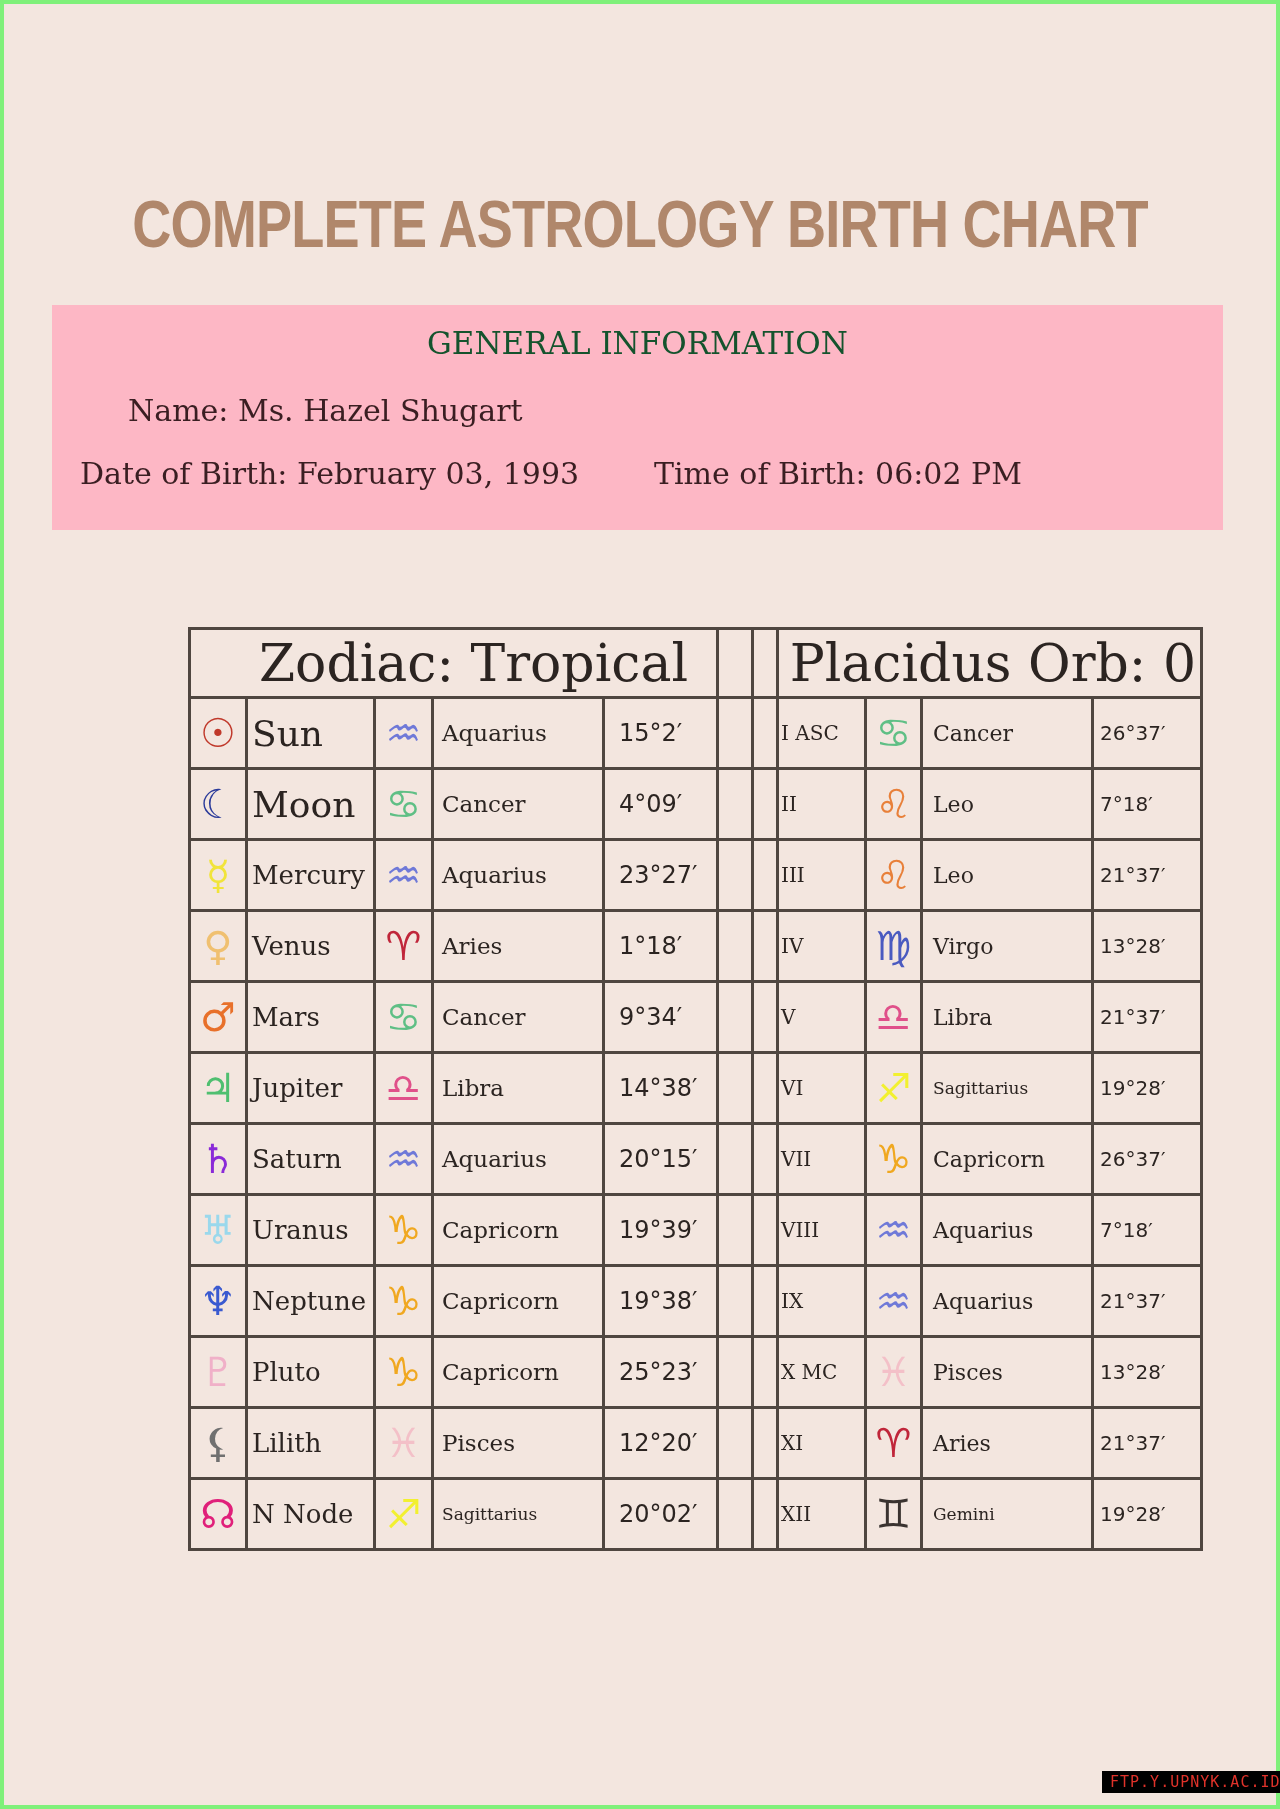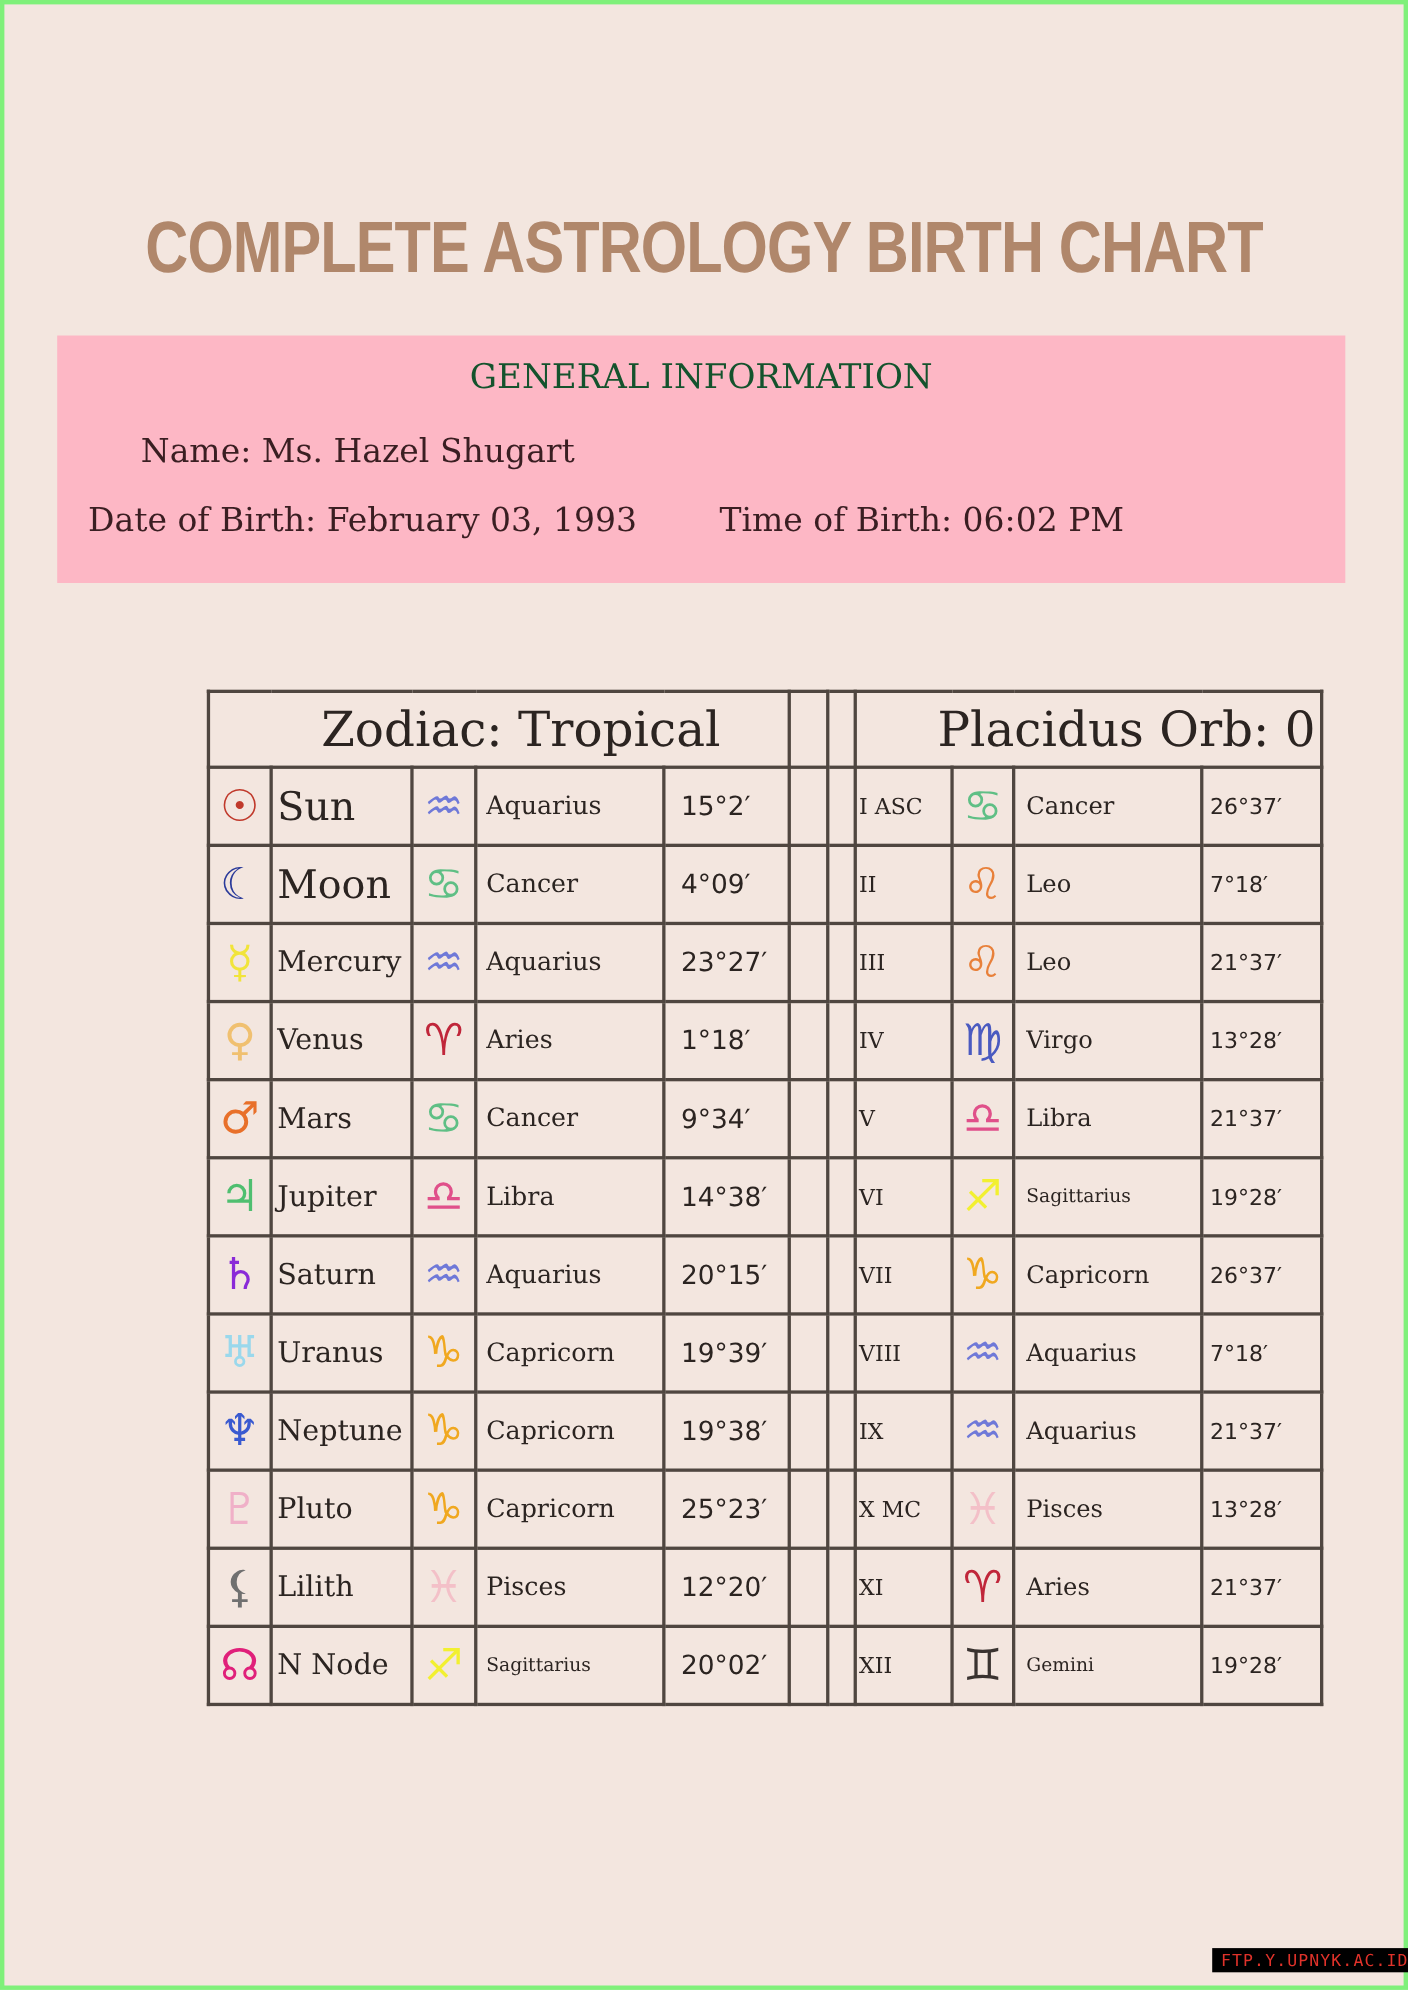--- a/index.html
+++ b/index.html
@@ -16,21 +16,21 @@
   .info {
     position:absolute; left:52px; top:305px; width:1171px; height:225px; background:#fdb7c5;
   }
   .info-head { position:absolute; top:20px; left:0; width:100%; text-align:center; font-size:31px; color:#14532d; }
   .info-field { position:absolute; font-size:30px; color:#3a1e22; white-space:nowrap; }
   table.chart {
     position:absolute; left:188px; top:627px; border-collapse:collapse;
     background:#f3e6df;
   }
   table.chart td { border:3px solid #4f4640; padding:0; height:68px; vertical-align:middle; color:#2b2421; }
-  table.chart tr.head td { height:66px; font-size:44px; }
+  table.chart tr.head td { height:66px; font-size:52px; }
   .c-psym{width:54px;text-align:center;}
   .c-pname{width:121px;font-size:26px;padding-left:4px !important;}
   .c-ssym{width:55px;text-align:center;}
   .c-sname{width:160px;font-size:23px;padding-left:8px !important;}
   .c-deg{width:97px;font-size:24px;padding-left:14px !important;font-family:"DejaVu Sans",sans-serif;}
   .c-gap{width:32px;}
   .c-gap2{width:22px;}
   .c-house{width:83px;font-size:20px;padding-left:2px !important;}
   .c-hsym{width:53px;text-align:center;}
   .c-hsign{width:158px;font-size:22px;padding-left:10px !important;}

